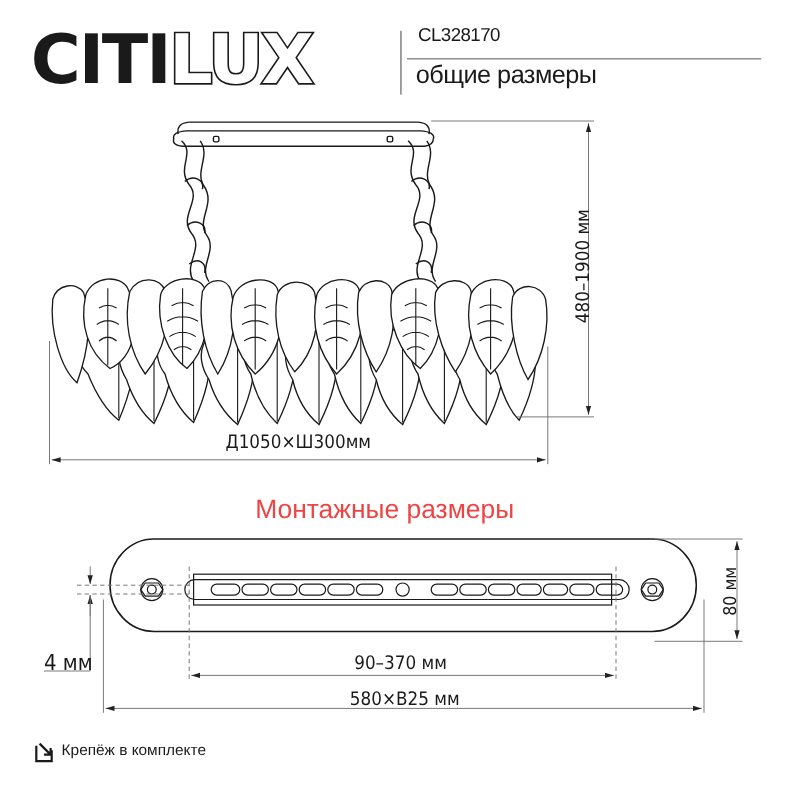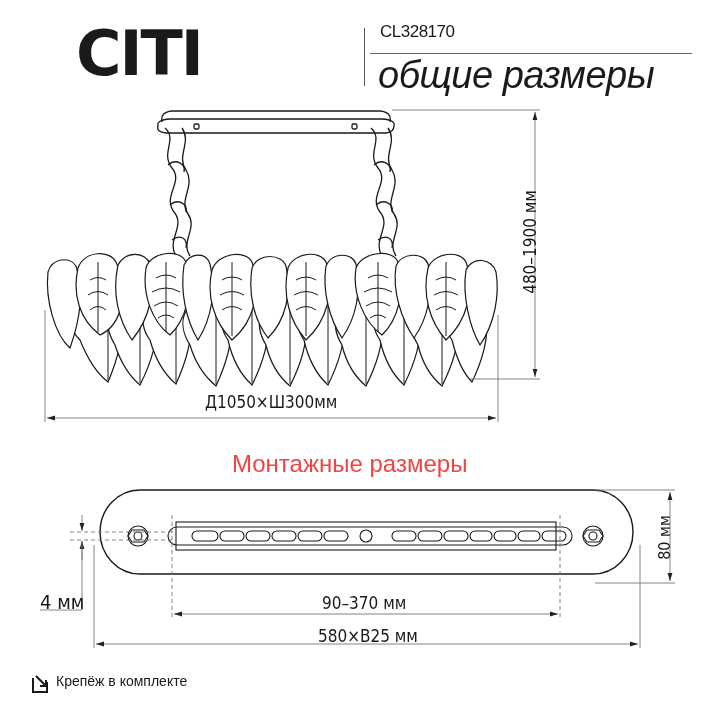--- a/index.html
+++ b/index.html
@@ -1,33 +1,34 @@
 <!DOCTYPE html>
 <html><head>
 <meta charset="utf-8">
 <style>
   html, body { margin:0; padding:0; background:#ffffff; }
   body { width:720px; height:720px; position:relative; overflow:hidden; font-family:"Liberation Sans", sans-serif; color:#1a1a1a; }
   .abs { position:absolute; }
   .logo { left:28px; top:14px; height:80px; display:flex; align-items:center; font-family:"DejaVu Sans", sans-serif; font-weight:bold; font-size:62px; letter-spacing:-2px; line-height:1; }
-  .logo .solid { color:#1a1a1a;margin-left:48px; }
+  .logo .solid { color:#1a1a1a; }
   .logo .outline { color:#ffffff; -webkit-text-stroke:3px #1a1a1a; paint-order:stroke fill; }
   .hdr-sep { left:364px; top:28px; width:1px; height:58px; background:#555; }
   .model { left:380px; top:22px; font-size:17px; color:#1a1a1a; letter-spacing:-0.5px; }
   .hdr-line { left:370px; top:53px; width:322px; height:1px; background:#666; }
-  .subtitle { left:378px; top:54px; font-size:38px; color:#1a1a1a; letter-spacing:-0.5px;font-style:italic; }
+  .subtitle { left:378px; top:54px; font-size:23px; color:#1a1a1a; letter-spacing:-0.5px; }
   .mount-title { left:232px; top:450px; font-size:24px; color:#ef4444; }
   .dimtxt { font-family:"DejaVu Sans Condensed","DejaVu Sans", sans-serif; font-stretch:condensed; color:#1a1a1a; }
   .footer { left:32px; top:673px; display:flex; align-items:flex-start; gap:6px; font-size:14px; }
 </style>
 </head>
 <body>
 
 <div class="abs logo">
   <span class="solid">CITI</span>
+    <span class="outline">LUX</span>
 </div>
 <div class="abs hdr-sep"></div>
 <div class="abs model">CL328170</div>
 <div class="abs hdr-line"></div>
 <div class="abs subtitle">общие размеры</div>
 
 <svg class="abs" style="left:0;top:0" width="720" height="720">
   <defs>
     <marker id="arr" viewBox="0 0 10 10" refX="10" refY="5" markerWidth="9" markerHeight="9" orient="auto-start-reverse">
       <path d="M0,2 L10,5 L0,8 z" fill="#222"></path>

